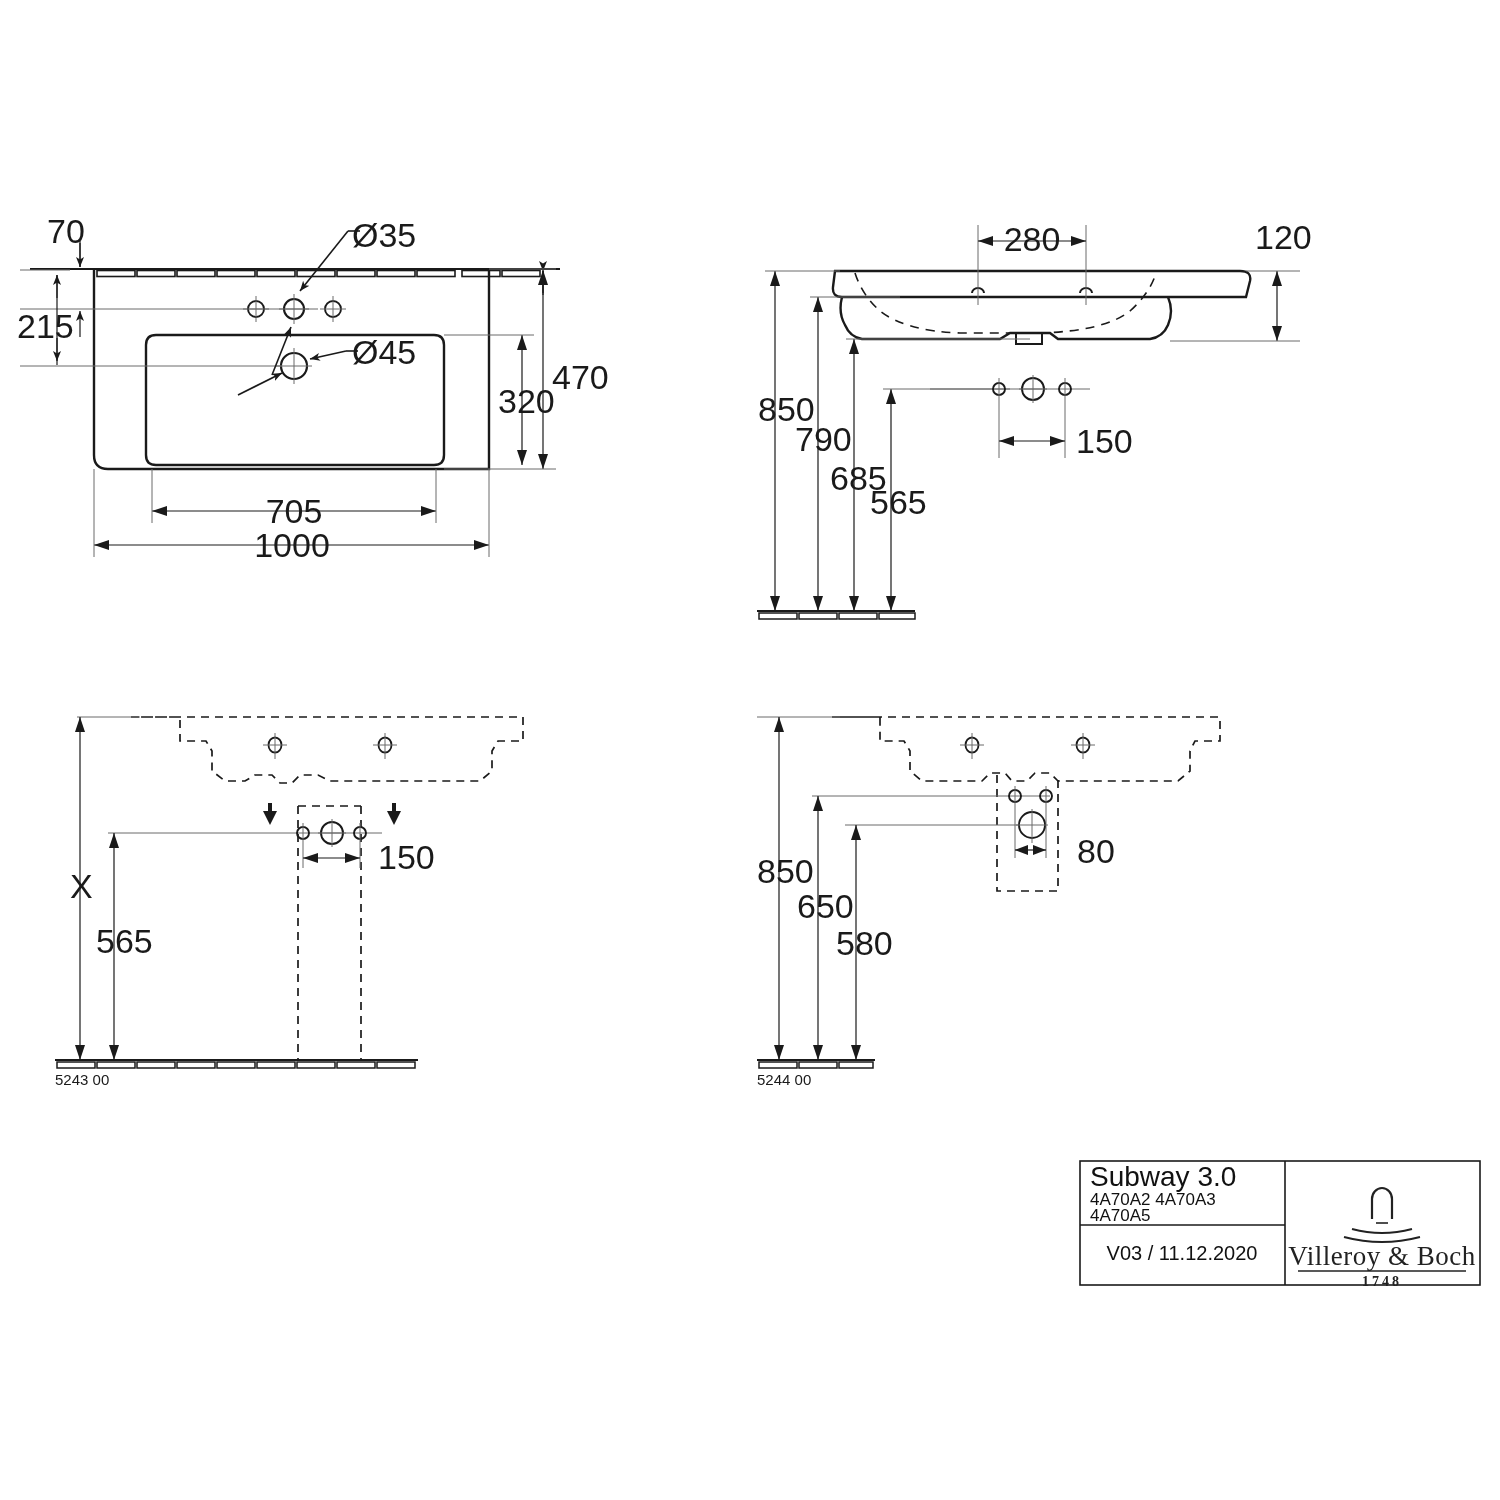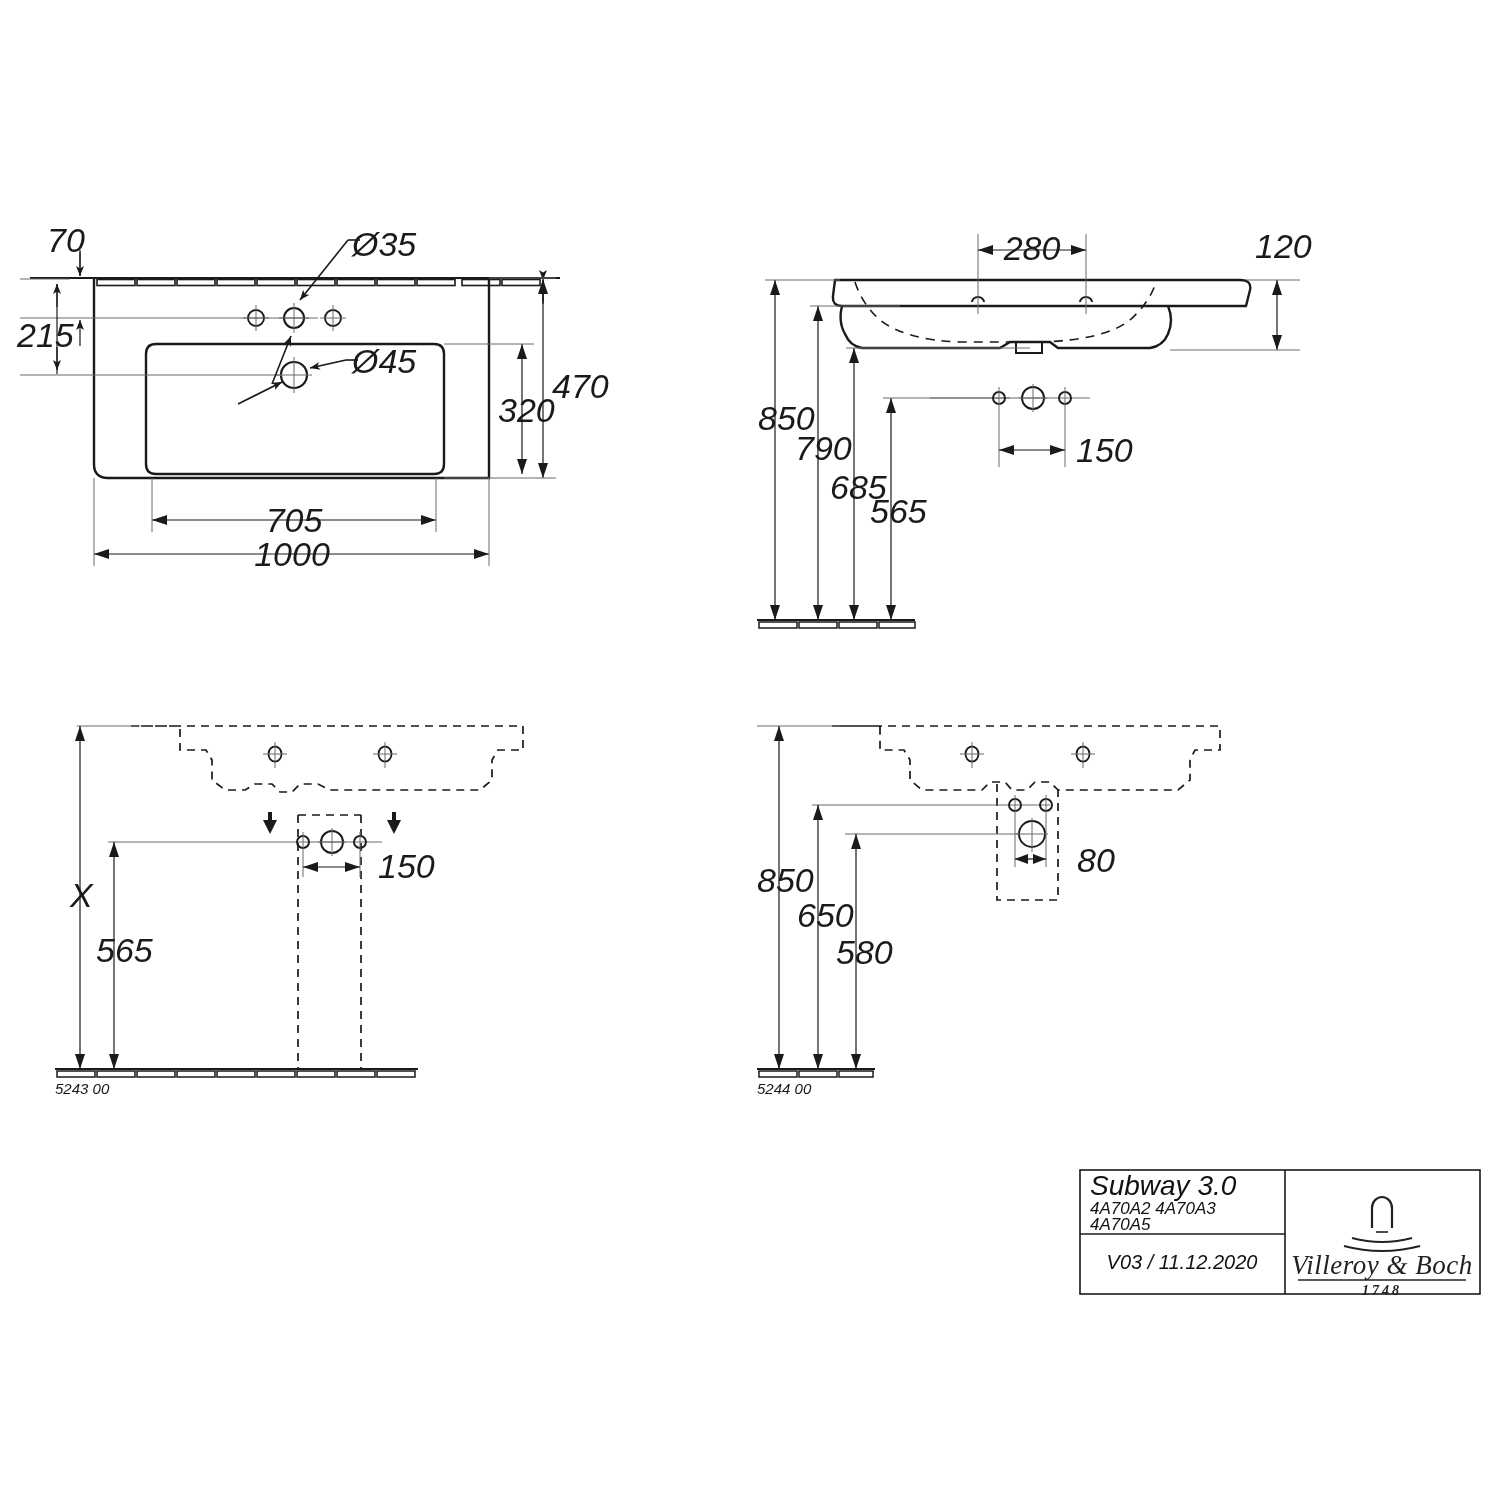--- a/index.html
+++ b/index.html
@@ -1,18 +1,18 @@
 <!DOCTYPE html>
 <html><head>
 <meta charset="utf-8">
 <style>
   html,body{margin:0;padding:0;background:#ffffff;}
   body{width:1500px;height:1500px;position:relative;
        font-family:"Liberation Sans","DejaVu Sans",sans-serif;color:#000;}
-  #sheet{position:absolute;left:0;top:12px;width:1500px;height:1168px;font-style:italic;}
+  #sheet{position:absolute;left:0;top:3px;width:1500px;height:1168px;}
   svg{display:block;}
   .dimtxt{font-family:"Liberation Sans","DejaVu Sans",sans-serif;font-size:34px;fill:#1a1a1a;}
   .dimtxt-sm{font-family:"Liberation Sans","DejaVu Sans",sans-serif;font-size:15px;fill:#1a1a1a;}
   .tb-title{font-family:"Liberation Sans","DejaVu Sans",sans-serif;font-size:28px;fill:#111;}
   .tb-sub{font-family:"Liberation Sans","DejaVu Sans",sans-serif;font-size:17px;fill:#111;}
   .tb-ver{font-family:"Liberation Sans","DejaVu Sans",sans-serif;font-size:20px;fill:#111;}
   .brand{font-family:"Liberation Serif","DejaVu Serif",serif;font-size:27px;fill:#222;letter-spacing:0.5px;}
   .brandyr{font-family:"Liberation Serif","DejaVu Serif",serif;font-size:14px;fill:#222;letter-spacing:3px;font-weight:bold;}
 </style>
 </head>

